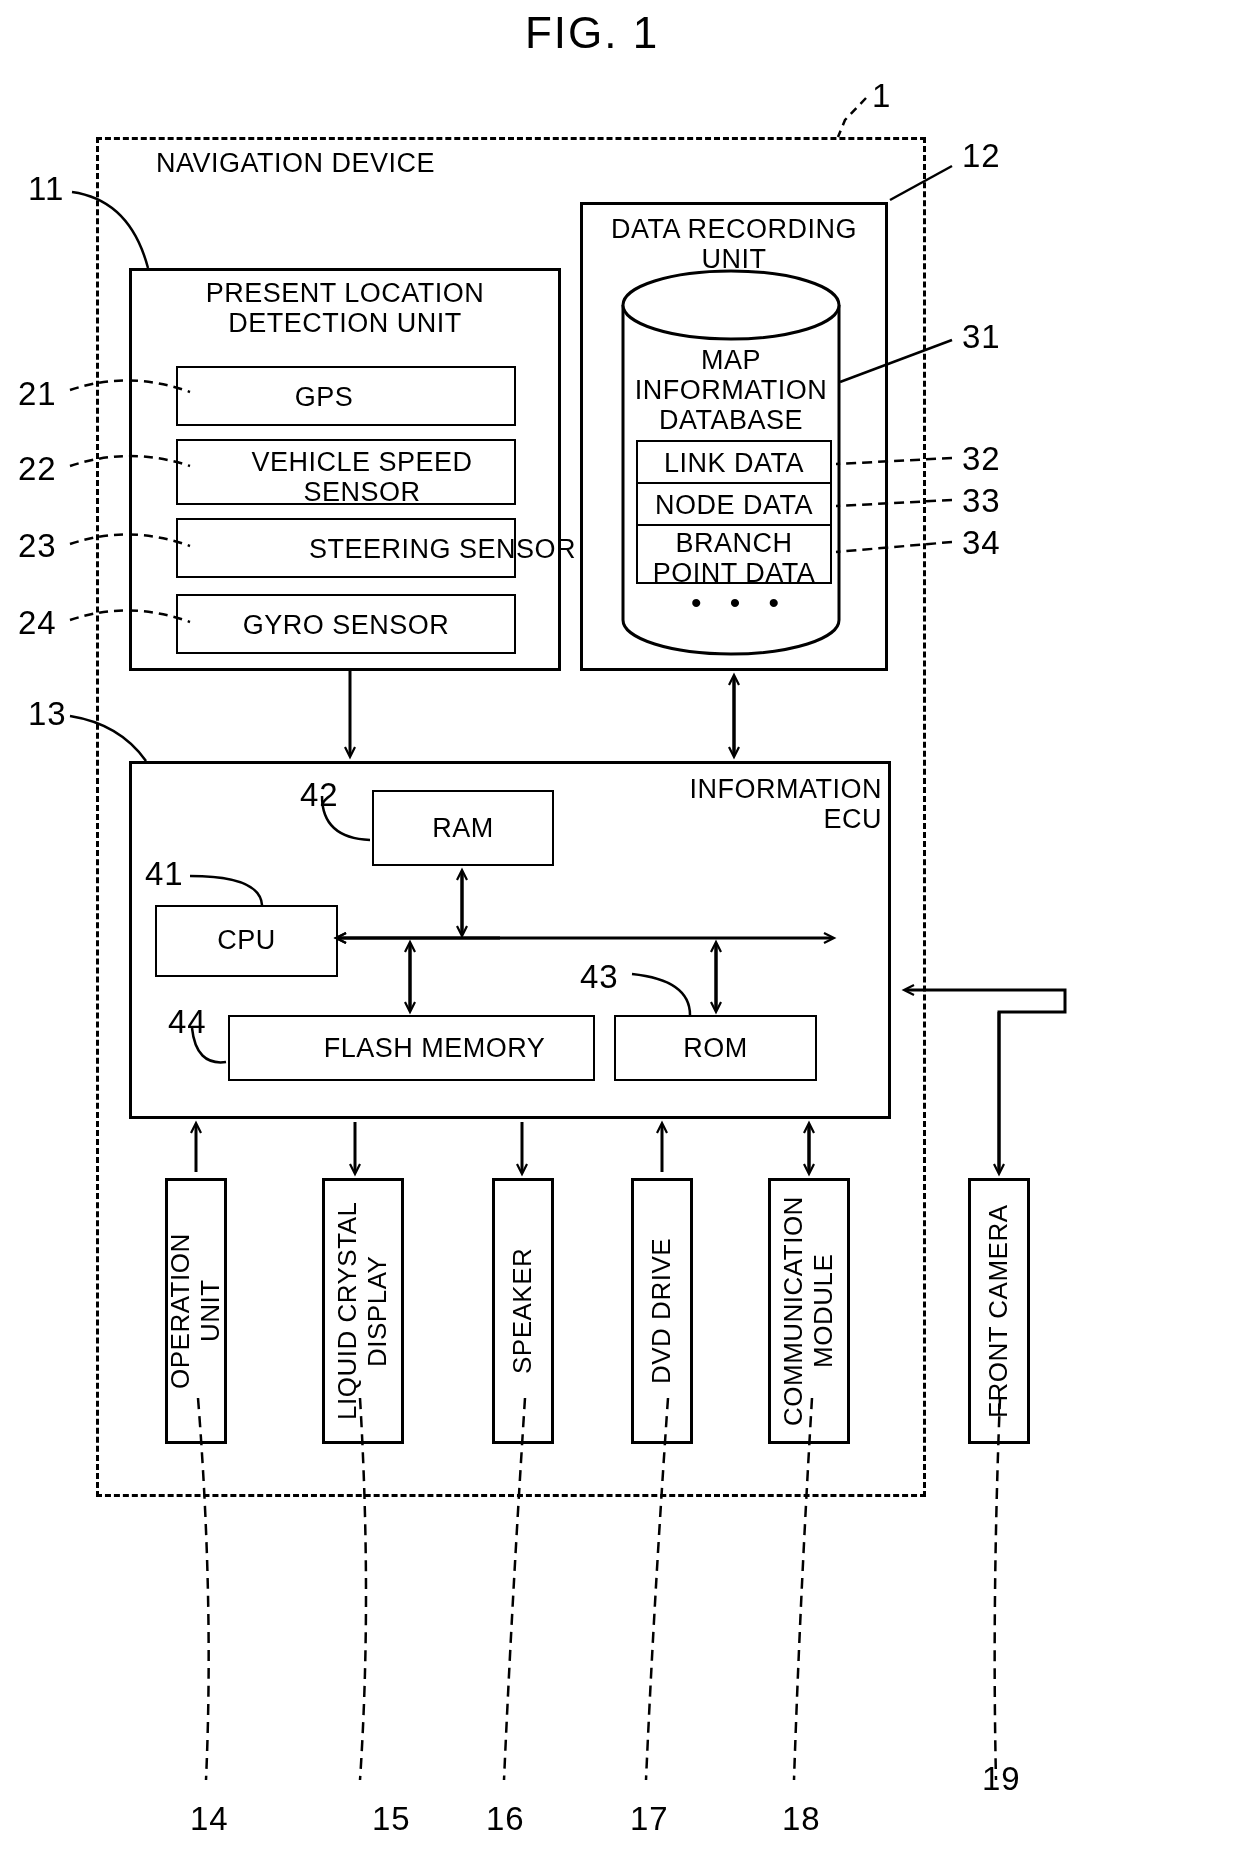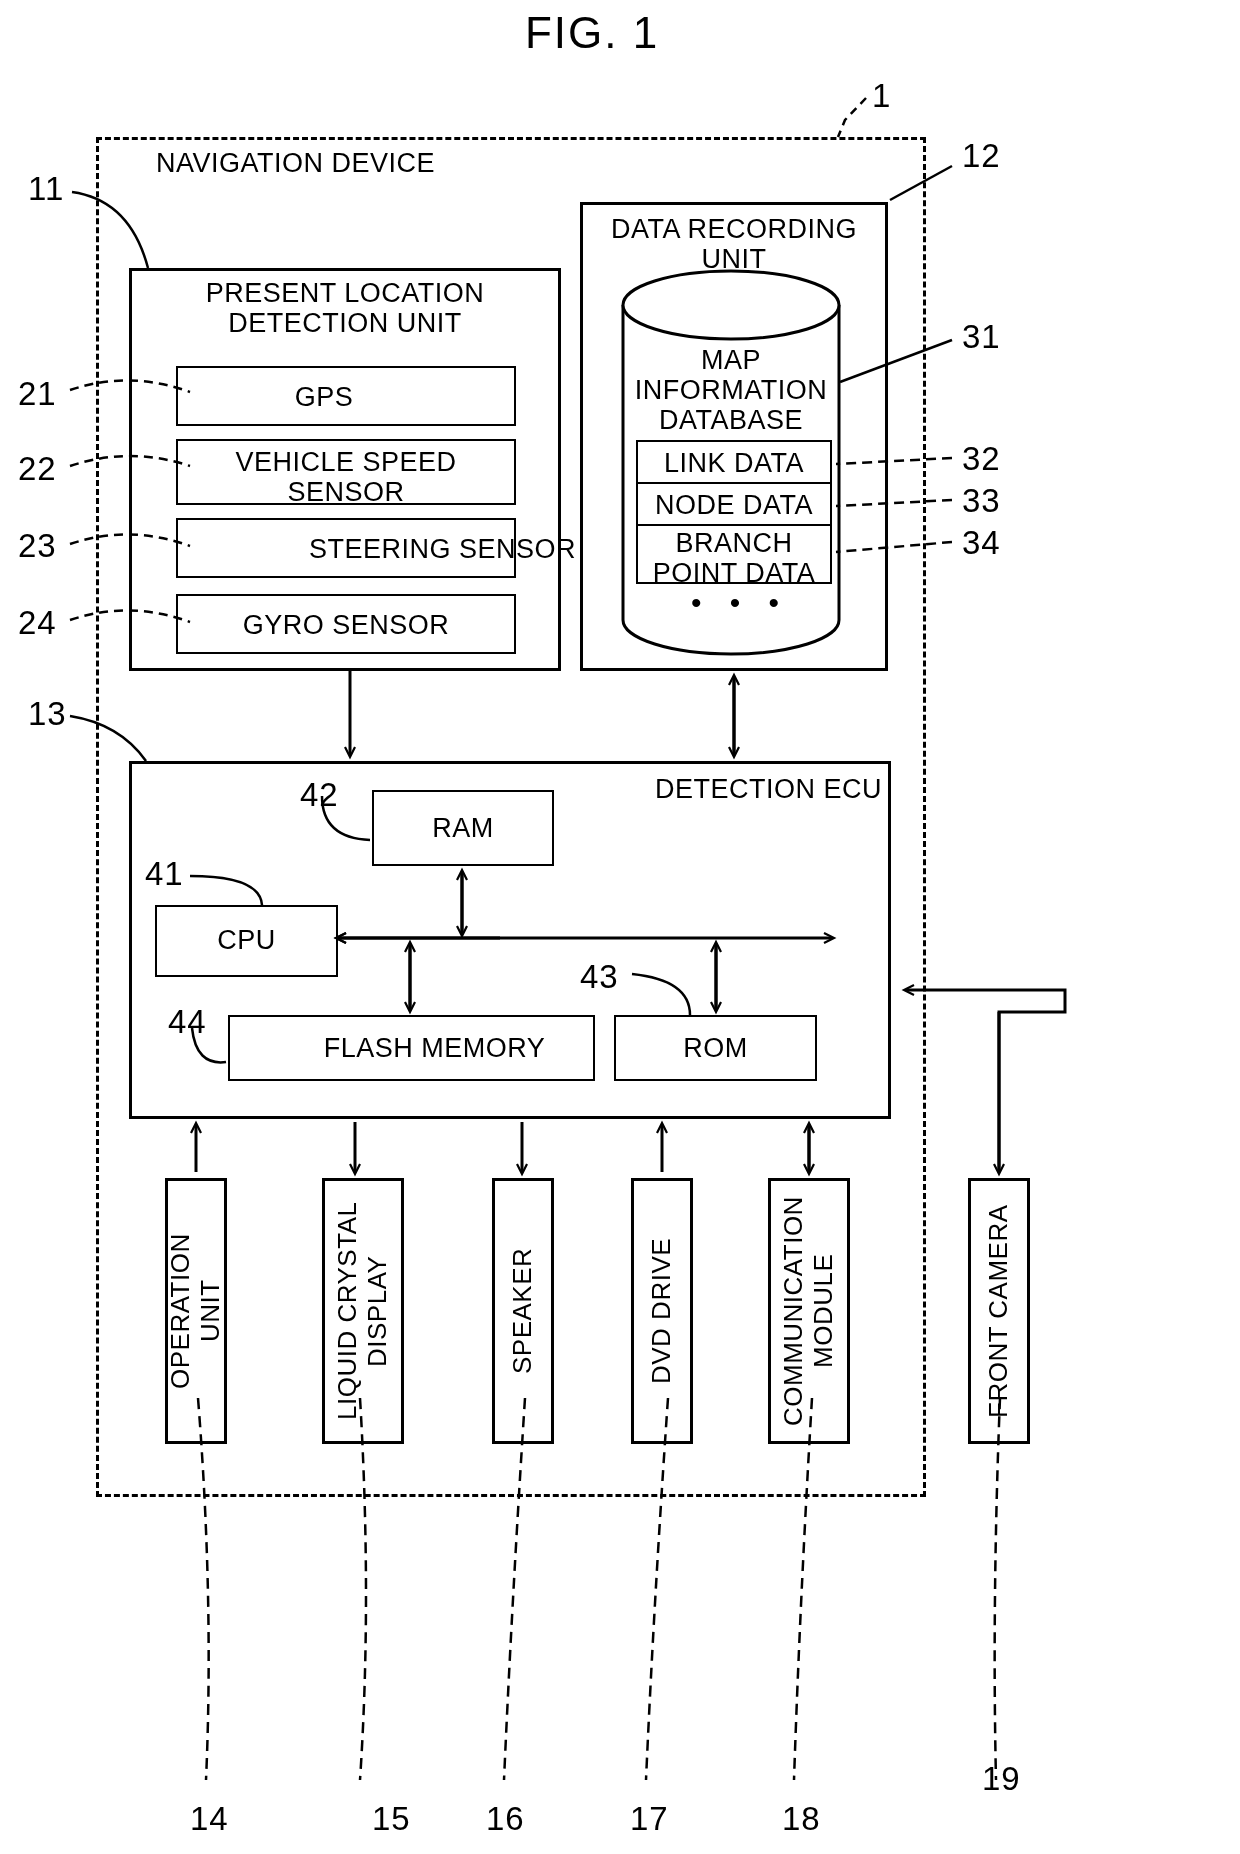--- a/index.html
+++ b/index.html
@@ -39,21 +39,21 @@
 <div class="box" style="left:129px;top:268px;width:432px;height:403px;align-items:flex-start;"></div>
 <div class="lbl" style="left:139px;top:278px;width:412px;">PRESENT LOCATION
 DETECTION UNIT</div>
 <div class="refnum" style="left:28px;top:170px;">11</div>
 
 <div class="box thin" style="left:176px;top:366px;width:340px;height:60px;"></div>
 <div class="lbl" style="left:188px;top:382px;width:272px;">GPS</div>
 <div class="refnum" style="left:18px;top:375px;">21</div>
 
 <div class="box thin" style="left:176px;top:439px;width:340px;height:66px;"></div>
-<div class="lbl" style="left:176px;top:447px;width:340px;">VEHICLE SPEED
+<div class="lbl" style="left:192px;top:447px;width:340px;">VEHICLE SPEED
 SENSOR</div>
 <div class="refnum" style="left:18px;top:450px;">22</div>
 
 <div class="box thin" style="left:176px;top:518px;width:340px;height:60px;"></div>
 <div class="lbl" style="left:176px;top:534px;width:400px;text-align:right;">STEERING SENSOR</div>
 <div class="refnum" style="left:18px;top:527px;">23</div>
 
 <div class="box thin" style="left:176px;top:594px;width:340px;height:60px;"></div>
 <div class="lbl" style="left:176px;top:610px;width:340px;">GYRO SENSOR</div>
 <div class="refnum" style="left:18px;top:604px;">24</div>
@@ -84,21 +84,21 @@
 <div class="refnum" style="left:962px;top:482px;">33</div>
 
 <div class="box thin" style="left:636px;top:524px;width:196px;height:60px;"></div>
 <div class="lbl" style="left:636px;top:528px;width:196px;">BRANCH
 POINT DATA</div>
 <div class="refnum" style="left:962px;top:524px;">34</div>
 
 <div class="dots" style="left:690px;top:586px;width:100px;text-align:center;">•  •  •</div>
 
 <div class="box" style="left:129px;top:761px;width:762px;height:358px;align-items:flex-start;"></div>
-<div class="lbl" style="left:638px;top:774px;width:244px;text-align:right;">DETECTION ECU</div>
+<div class="lbl" style="left:638px;top:774px;width:244px;text-align:right;">INFORMATION ECU</div>
 <div class="refnum" style="left:28px;top:695px;">13</div>
 
 <div class="box thin" style="left:372px;top:790px;width:182px;height:76px;"></div>
 <div class="lbl" style="left:372px;top:813px;width:182px;">RAM</div>
 <div class="refnum" style="left:300px;top:776px;">42</div>
 
 <div class="box thin" style="left:155px;top:905px;width:183px;height:72px;"></div>
 <div class="lbl" style="left:155px;top:925px;width:183px;">CPU</div>
 <div class="refnum" style="left:145px;top:855px;">41</div>
 

